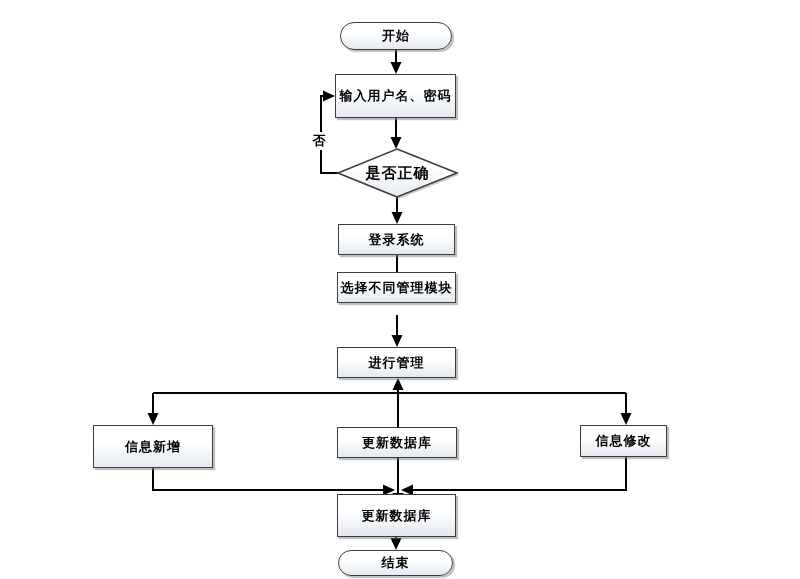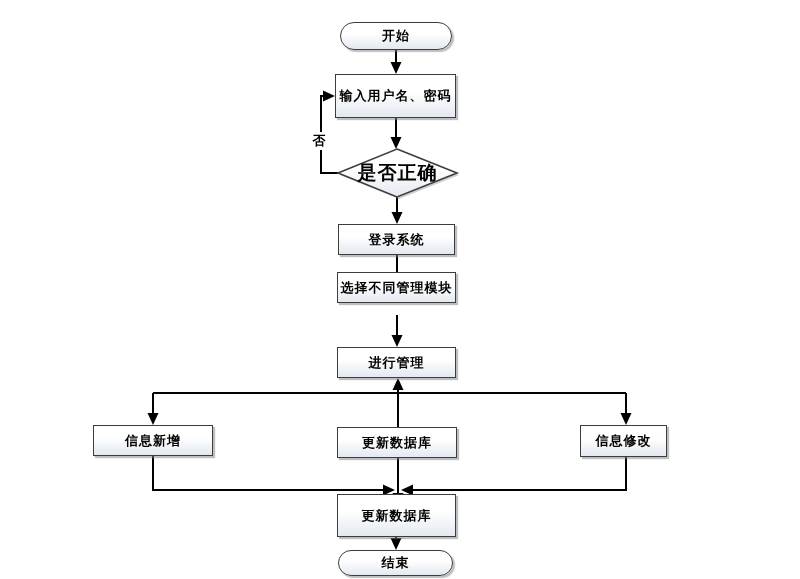--- a/index.html
+++ b/index.html
@@ -25,21 +25,21 @@
   .terminator{border-radius:15px;}
   .free-label{
     position:absolute;
     background:#ffffff;
     font-size:13px;font-weight:bold;color:#000;
     text-align:center;line-height:18px;
   }
   .diamond-label{
     position:absolute;left:338px;top:152px;width:119px;height:18px;
     display:flex;align-items:center;justify-content:center;
-    font-size:19px;font-weight:bold;letter-spacing:1px;color:#000;
+    font-size:15px;font-weight:bold;letter-spacing:1px;color:#000;
   }
 </style>
 </head>
 <body>
 
 <div class="canvas">
 
   <svg class="wires" width="800" height="579" viewBox="0 0 800 579">
     <defs>
       <linearGradient id="nodeGrad" x1="0" y1="0" x2="0" y2="1">
@@ -95,21 +95,21 @@
   <div class="diamond-label">是否正确</div>
 
   <div class="free-label" style="left:308px;top:120px;width:22px;height:18px">否</div>
 
   <div class="node" style="left:338px;top:212px;width:117px;height:31px">登录系统</div>
 
   <div class="node" style="left:337px;top:260px;width:119px;height:31px">选择不同管理模块</div>
 
   <div class="node" style="left:337px;top:335px;width:119px;height:31px">进行管理</div>
 
-  <div class="node" style="left:93px;top:413px;width:120px;height:31px">信息新增</div>
+  <div class="node" style="left:93px;top:413px;width:120px;height:43px">信息新增</div>
 
   <div class="node" style="left:337px;top:415px;width:120px;height:31px">更新数据库</div>
 
   <div class="node" style="left:580px;top:413px;width:87px;height:32px">信息修改</div>
 
   <div class="node" style="left:337px;top:482px;width:119px;height:43px">更新数据库</div>
 
   <div class="node terminator" style="left:338px;top:538px;width:115px;height:26px">结束</div>
 
 </div>

